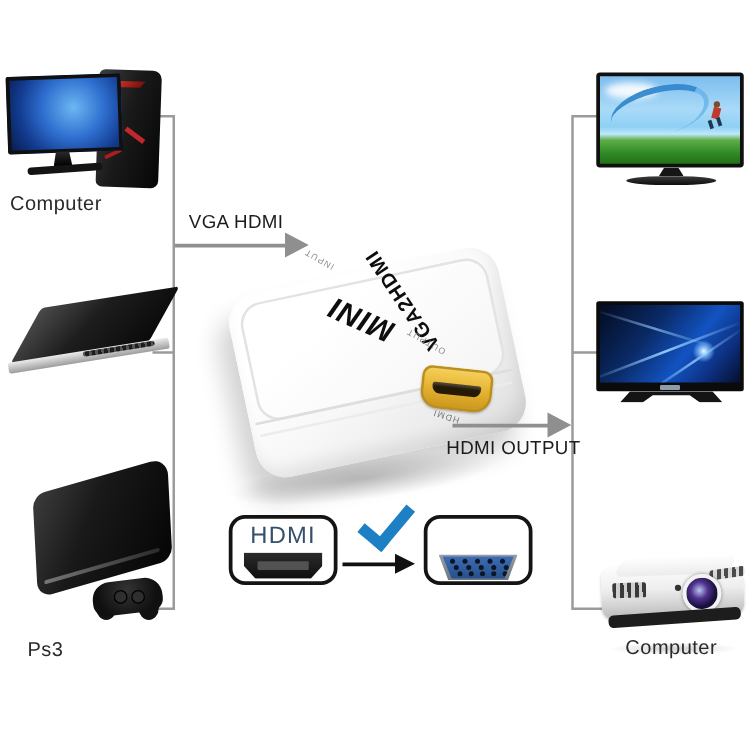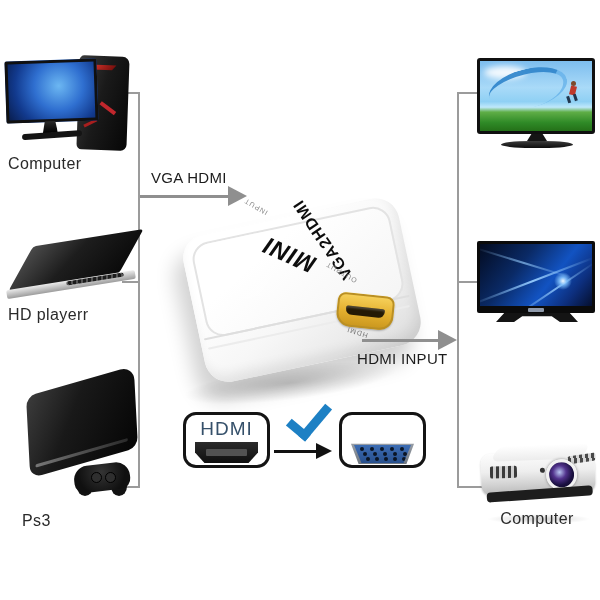--- a/index.html
+++ b/index.html
@@ -218,21 +218,20 @@
       <div class="pc-base"></div>
     </div>
   </div>
   <div class="dev-label lbl-computer">Computer</div>
 
   <div class="hdplayer">
     <div class="hdp-top"></div>
     <div class="hdp-front"></div>
     <div class="hdp-buttons"></div>
   </div>
-  <div class="dev-label lbl-hdplayer">HD playerr</div>
 
   <div class="ps3">
     <div class="ps3-body">
       <div class="ps3-slot"></div>
     </div>
     <div class="ps3-pad">
       <div class="pad-grip gl"></div>
       <div class="pad-grip gr"></div>
       <div class="pad-body"></div>
       <div class="pad-stick sl"></div>
@@ -256,21 +255,21 @@
       <div class="cv-port-slot"></div>
     </div>
     <div class="cv-tiny cv-hdmi">HDMI</div>
   </div>
 
   <div class="garrow-line vga-line"></div>
   <div class="garrow-head vga-head"></div>
   <div class="flow-label lbl-vga-input">VGA HDMI</div>
   <div class="garrow-line out-line"></div>
   <div class="garrow-head out-head"></div>
-  <div class="flow-label lbl-hdmi-output">HDMI INPUT</div>
+  <div class="flow-label lbl-hdmi-output">HDMI OUTPUT</div>
 
   <div class="graphoscope">
     <div class="gs-frame">
       <div class="gs-screen">
         <div class="gs-cloud"></div>
         <div class="gs-ribbon"></div>
         <div class="gs-person">
           <div class="gs-head"></div>
           <div class="gs-torso"></div>
           <div class="gs-legs"></div>

